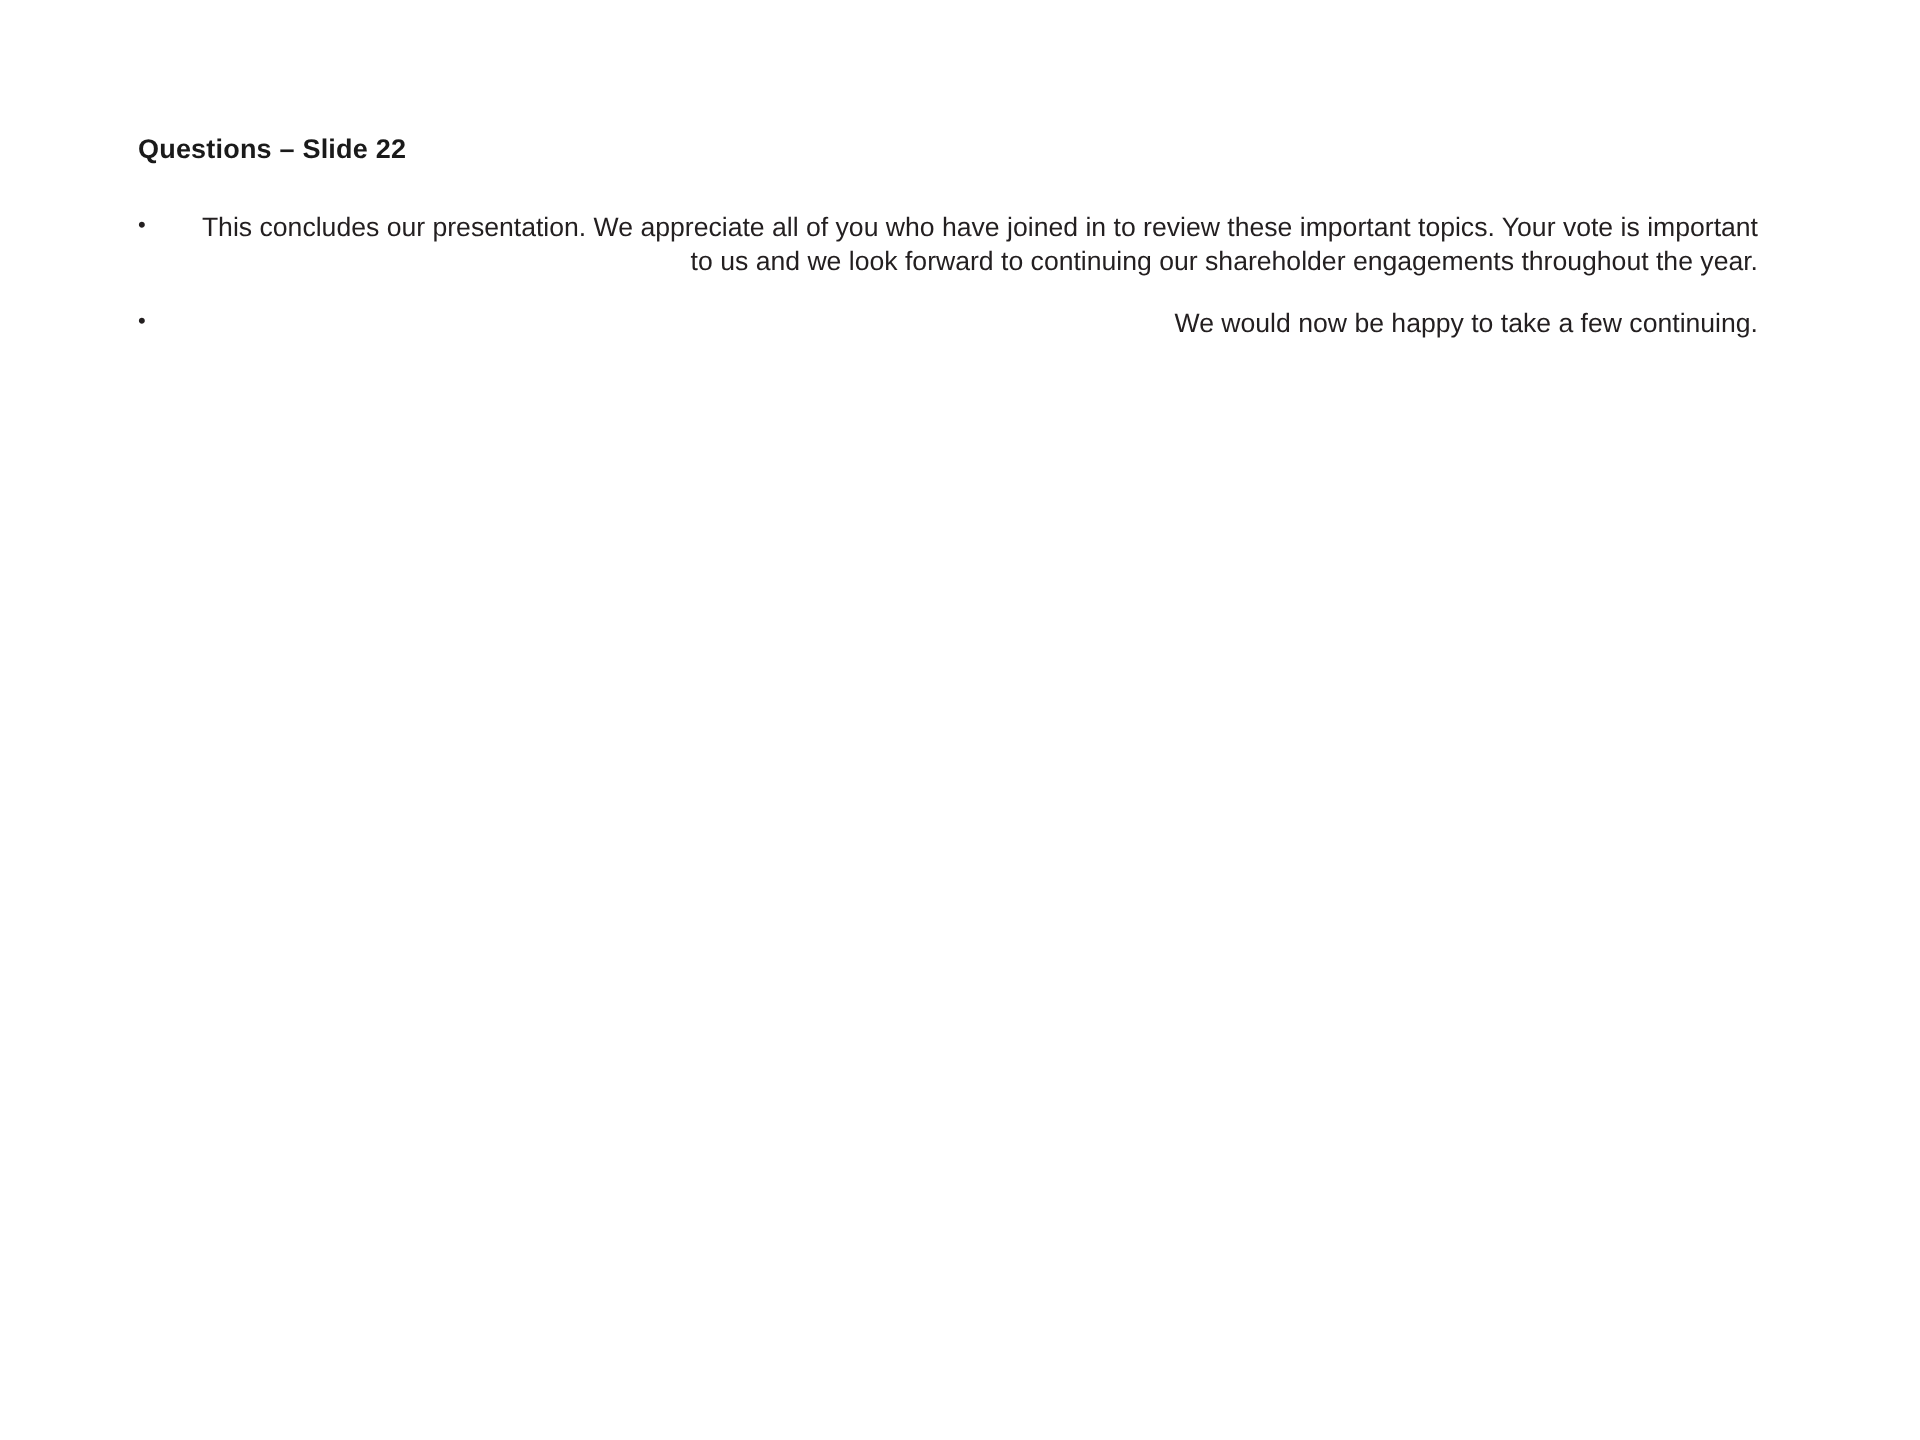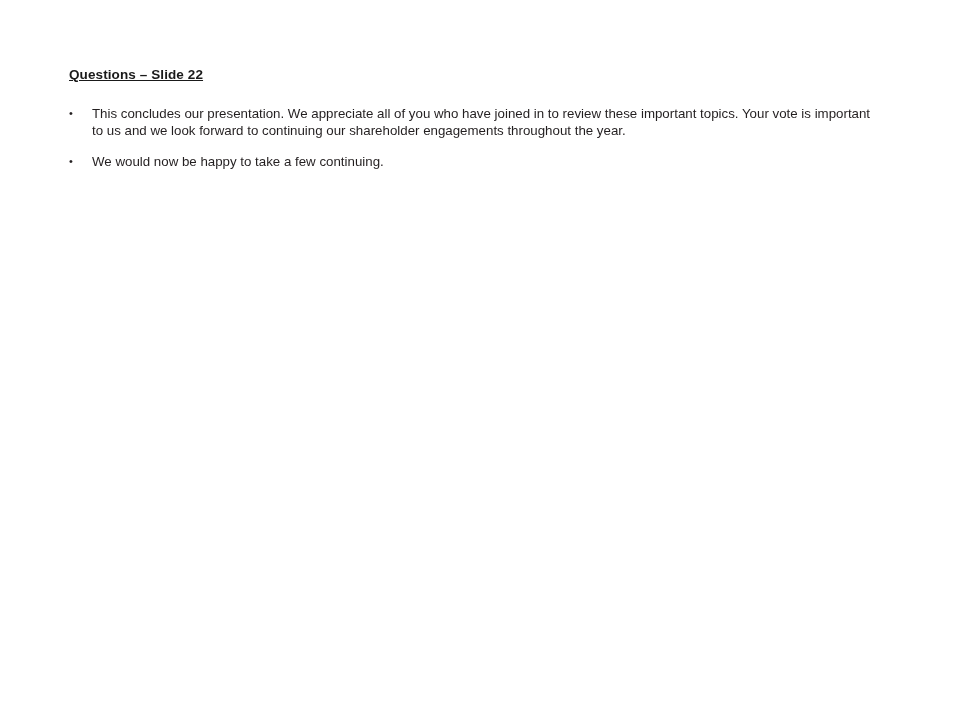--- a/index.html
+++ b/index.html
@@ -26,21 +26,20 @@
     top: 66px;
     width: 810px;
   }
   .doc-title {
     font-size: 13.5px;
     font-weight: bold;
     color: #1a1a1a;
     letter-spacing: 0.1px;
     margin: 0 0 21px 0;
     line-height: 1.3;
-    text-decoration: underline;
   }
   .bullet-list {
     margin: 0;
     padding: 0;
     list-style: none;
   }
   .bullet-item {
     position: relative;
     padding-left: 23px;
     margin-bottom: 14px;
@@ -54,20 +53,21 @@
   .bullet-marker {
     position: absolute;
     left: 0;
     top: 0;
     font-size: 11px;
     line-height: 17px;
     color: #231f20;
   }
   .bullet-text {
     display: block;
+    text-align: right;
   }
 </style>
 </head>
 <body>
 
 <div class="page">
   <div class="content">
     <h1 class="doc-title">Questions – Slide 22</h1>
     <ul class="bullet-list">
       <li class="bullet-item">

